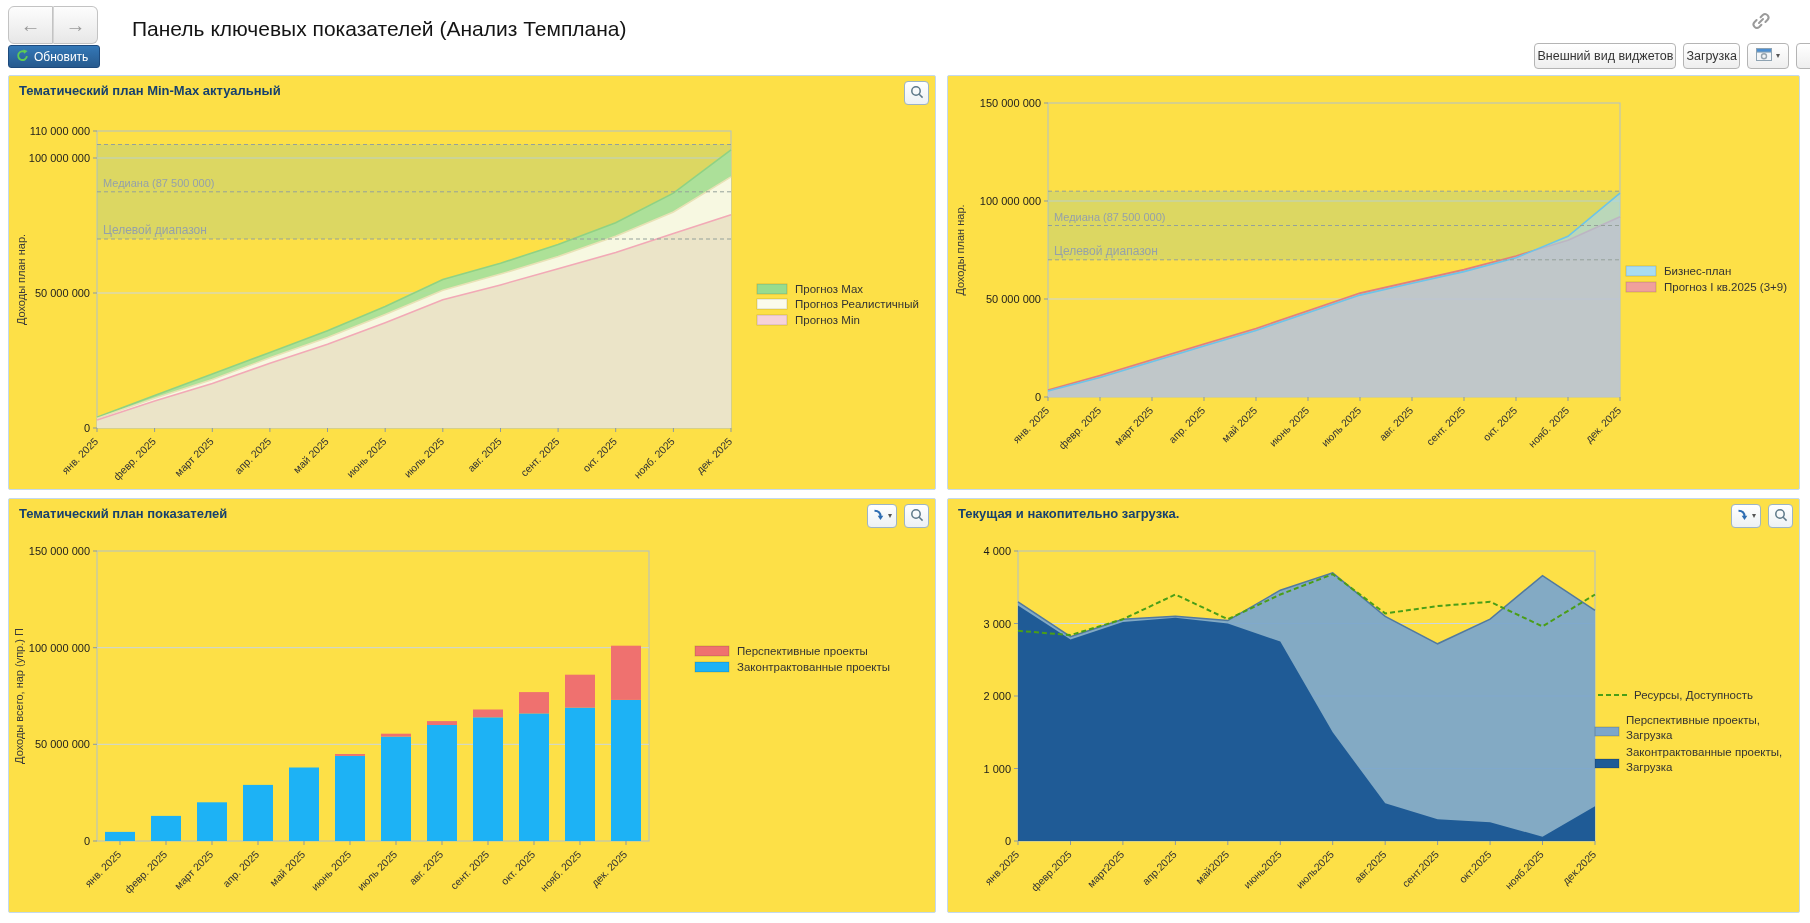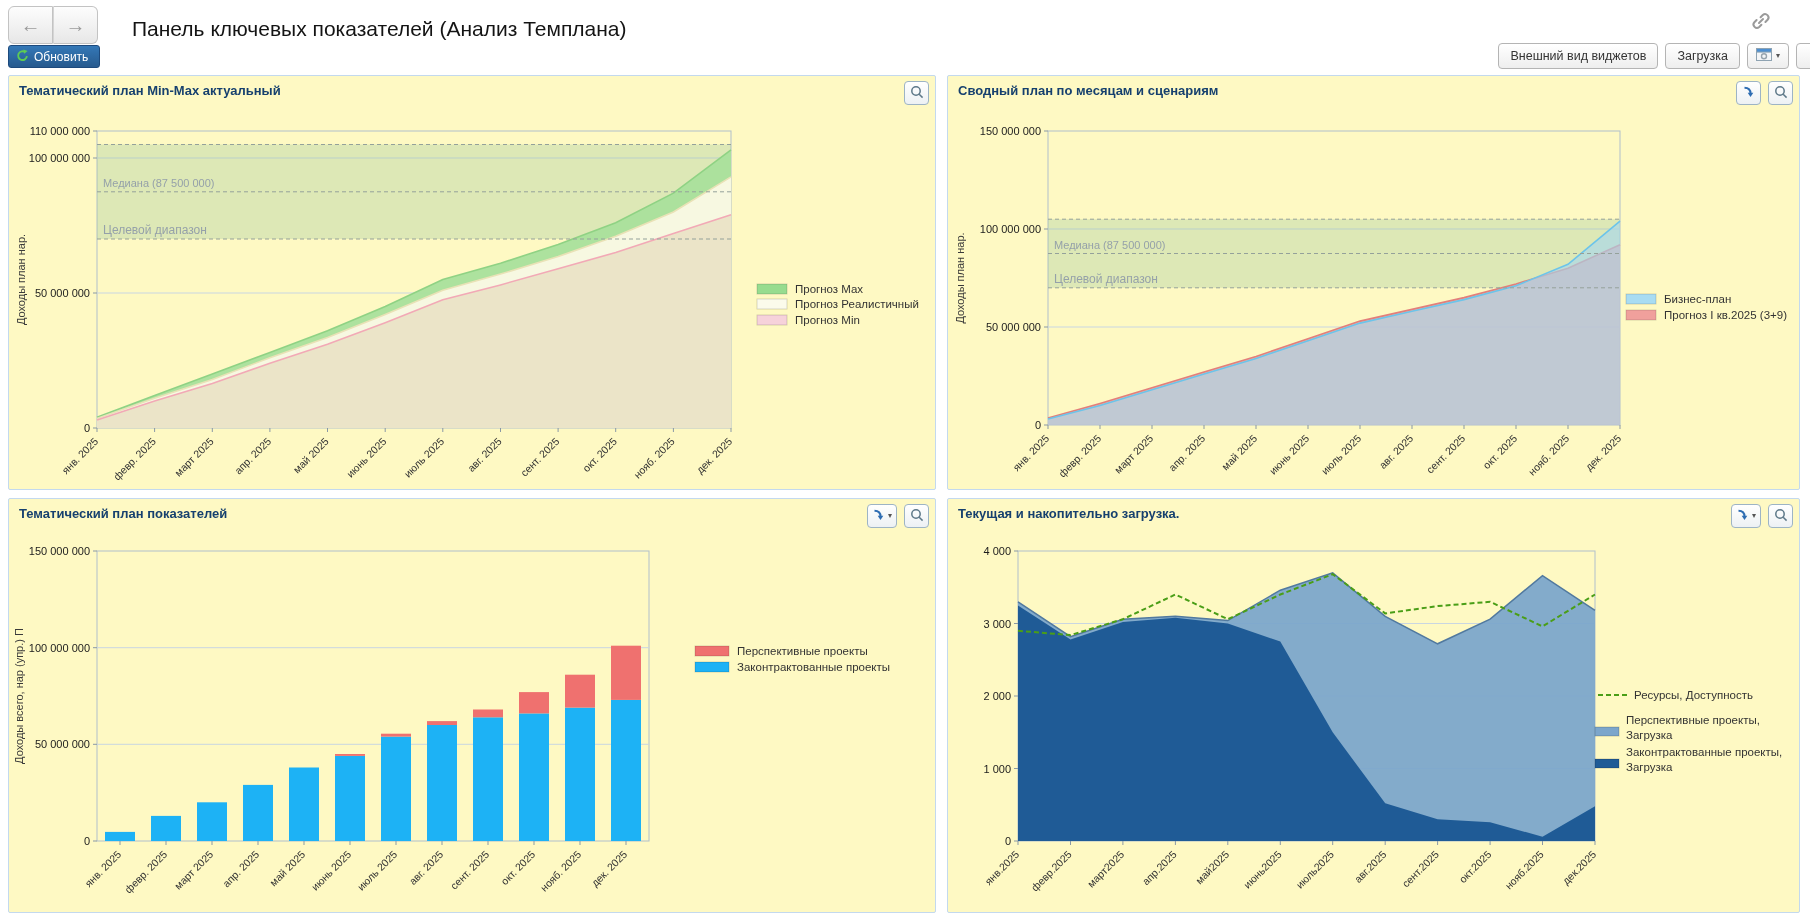--- a/index.html
+++ b/index.html
@@ -9,27 +9,27 @@
   .nav-group{position:absolute;left:0;top:0;display:flex}
   .nav-btn{width:45px;height:38px;border:1px solid #c3c3c3;background:linear-gradient(#fdfdfd,#e7e7e7);color:#9a9a9a;font-size:20px;line-height:36px;text-align:center;padding:0;cursor:pointer}
   .nav-btn.left{border-radius:6px 0 0 6px}
   .nav-btn.right{border-radius:0 6px 6px 0;border-left:1px solid #d5d5d5}
   .page-title{position:absolute;left:116px;top:3px;margin:8px;font-size:21px;font-weight:400;color:#141414;white-space:nowrap}
   .link-top{position:absolute;right:30px;top:4px;width:22px;height:22px}
   
   .toolbar{position:absolute;top:43px;left:8px;width:1802px;height:28px}
   .btn-refresh{position:absolute;left:0;top:2px;height:23px;background:linear-gradient(#3478b7,#275a8e);border:1px solid #1d4a7d;border-radius:3px;color:#fff;font-size:12px;display:flex;align-items:center;gap:5px;padding:0 11px 0 7px;cursor:pointer}
   .toolbar-right{position:absolute;right:8px;top:0;display:flex;gap:7px;align-items:center}
-  .btn{height:26px;padding:0 11px;background:linear-gradient(#ffffff,#eeeeee);border:1px solid #b4b4b4;border-radius:4px;font-size:12.5px;color:#333;font-family:"Liberation Sans",sans-serif;cursor:pointer;white-space:nowrap}
+  .btn{height:26px;padding:0 2px;background:linear-gradient(#ffffff,#eeeeee);border:1px solid #b4b4b4;border-radius:4px;font-size:12.5px;color:#333;font-family:"Liberation Sans",sans-serif;cursor:pointer;white-space:nowrap}
   .icon-btn-win{height:26px;width:42px;padding:0;display:flex;align-items:center;justify-content:center;gap:4px}
   .btn-cut{width:28px;margin-right:-22px}
   .caret{font-size:8px;color:#555;line-height:8px}
   
   .dash{position:absolute;top:75px;left:8px;display:grid;grid-template-columns:928px 853px;grid-template-rows:415px 415px;gap:8px 11px}
-  .widget{background:#fef9c3;border:1px solid #c3d9ee;border-radius:2px;position:relative;overflow:hidden}
+  .widget{background:#fde047;border:1px solid #c3d9ee;border-radius:2px;position:relative;overflow:hidden}
   .w-header{height:28px;position:relative}
   .w-title{position:absolute;left:10px;top:7px;font-size:13px;font-weight:700;color:#16406e;white-space:nowrap}
   .w-icons{position:absolute;right:6px;top:5px;display:flex;gap:7px;z-index:2}
   .icon-btn{height:24px;min-width:25px;background:linear-gradient(#ffffff,#edf1f4);border:1px solid #9db4c5;border-radius:4px;display:flex;align-items:center;justify-content:center;padding:0 4px;gap:3px;cursor:pointer}
   svg.chart-svg{display:block;font-family:"Liberation Sans",sans-serif}
 </style>
 </head>
 <body>
 
 <div class="topbar">
@@ -144,41 +144,20 @@
         <rect x="748" y="180" width="30" height="10" fill="#97dc8f" stroke="rgba(0,0,0,0.15)"></rect>
         <text x="786" y="189" font-size="11.5" fill="#333">Прогноз Max</text>
         <rect x="748" y="195" width="30" height="10" fill="#fbfbeb" stroke="rgba(0,0,0,0.15)"></rect>
         <text x="786" y="204" font-size="11.5" fill="#333">Прогноз Реалистичный</text>
         <rect x="748" y="211" width="30" height="10" fill="#f6d2da" stroke="rgba(0,0,0,0.15)"></rect>
         <text x="786" y="220" font-size="11.5" fill="#333">Прогноз Min</text>
       </svg>
   </div>
 
   <div class="widget">
-    <div class="w-header">
-      <span class="w-title">Сводный план по месяцам и сценариям</span>
-      <div class="w-icons">
-        <button class="icon-btn">
-          <span>
-            <svg width="13" height="13" viewBox="0 0 13 13">
-                <path d="M2.5 2.8 Q8.5 2.8 8.5 8.6" fill="none" stroke="#2e6db2" stroke-width="2"></path>
-                <path d="M5.7 7.8 h5.6 L8.5 12z" fill="#2e6db2"></path>
-              </svg>
-          </span>
-        </button>
-        <button class="icon-btn">
-          <span>
-            <svg width="14" height="14" viewBox="0 0 14 14">
-                <circle cx="6" cy="6" r="4.2" fill="none" stroke="#5d7888" stroke-width="1.5"></circle>
-                <line x1="9.2" y1="9.2" x2="12.6" y2="12.6" stroke="#5d7888" stroke-width="1.5"></line>
-              </svg>
-          </span>
-        </button>
-      </div>
-    </div>
     <svg class="chart-svg" width="853" height="387" viewBox="0 0 853 387">
         <rect x="100" y="27" width="572" height="294" fill="none" stroke="#b0bfcc"></rect>
         <line x1="96" y1="27" x2="100" y2="27" stroke="#8a99a5"></line>
         <text x="93" y="31" text-anchor="end" font-size="11" fill="#1c1c1c">150 000 000</text>
         <line x1="100" y1="125" x2="672" y2="125" stroke="#c9d6e2"></line>
         <line x1="96" y1="125" x2="100" y2="125" stroke="#8a99a5"></line>
         <text x="93" y="129" text-anchor="end" font-size="11" fill="#1c1c1c">100 000 000</text>
         <line x1="100" y1="223" x2="672" y2="223" stroke="#c9d6e2"></line>
         <line x1="96" y1="223" x2="100" y2="223" stroke="#8a99a5"></line>
         <text x="93" y="227" text-anchor="end" font-size="11" fill="#1c1c1c">50 000 000</text>

